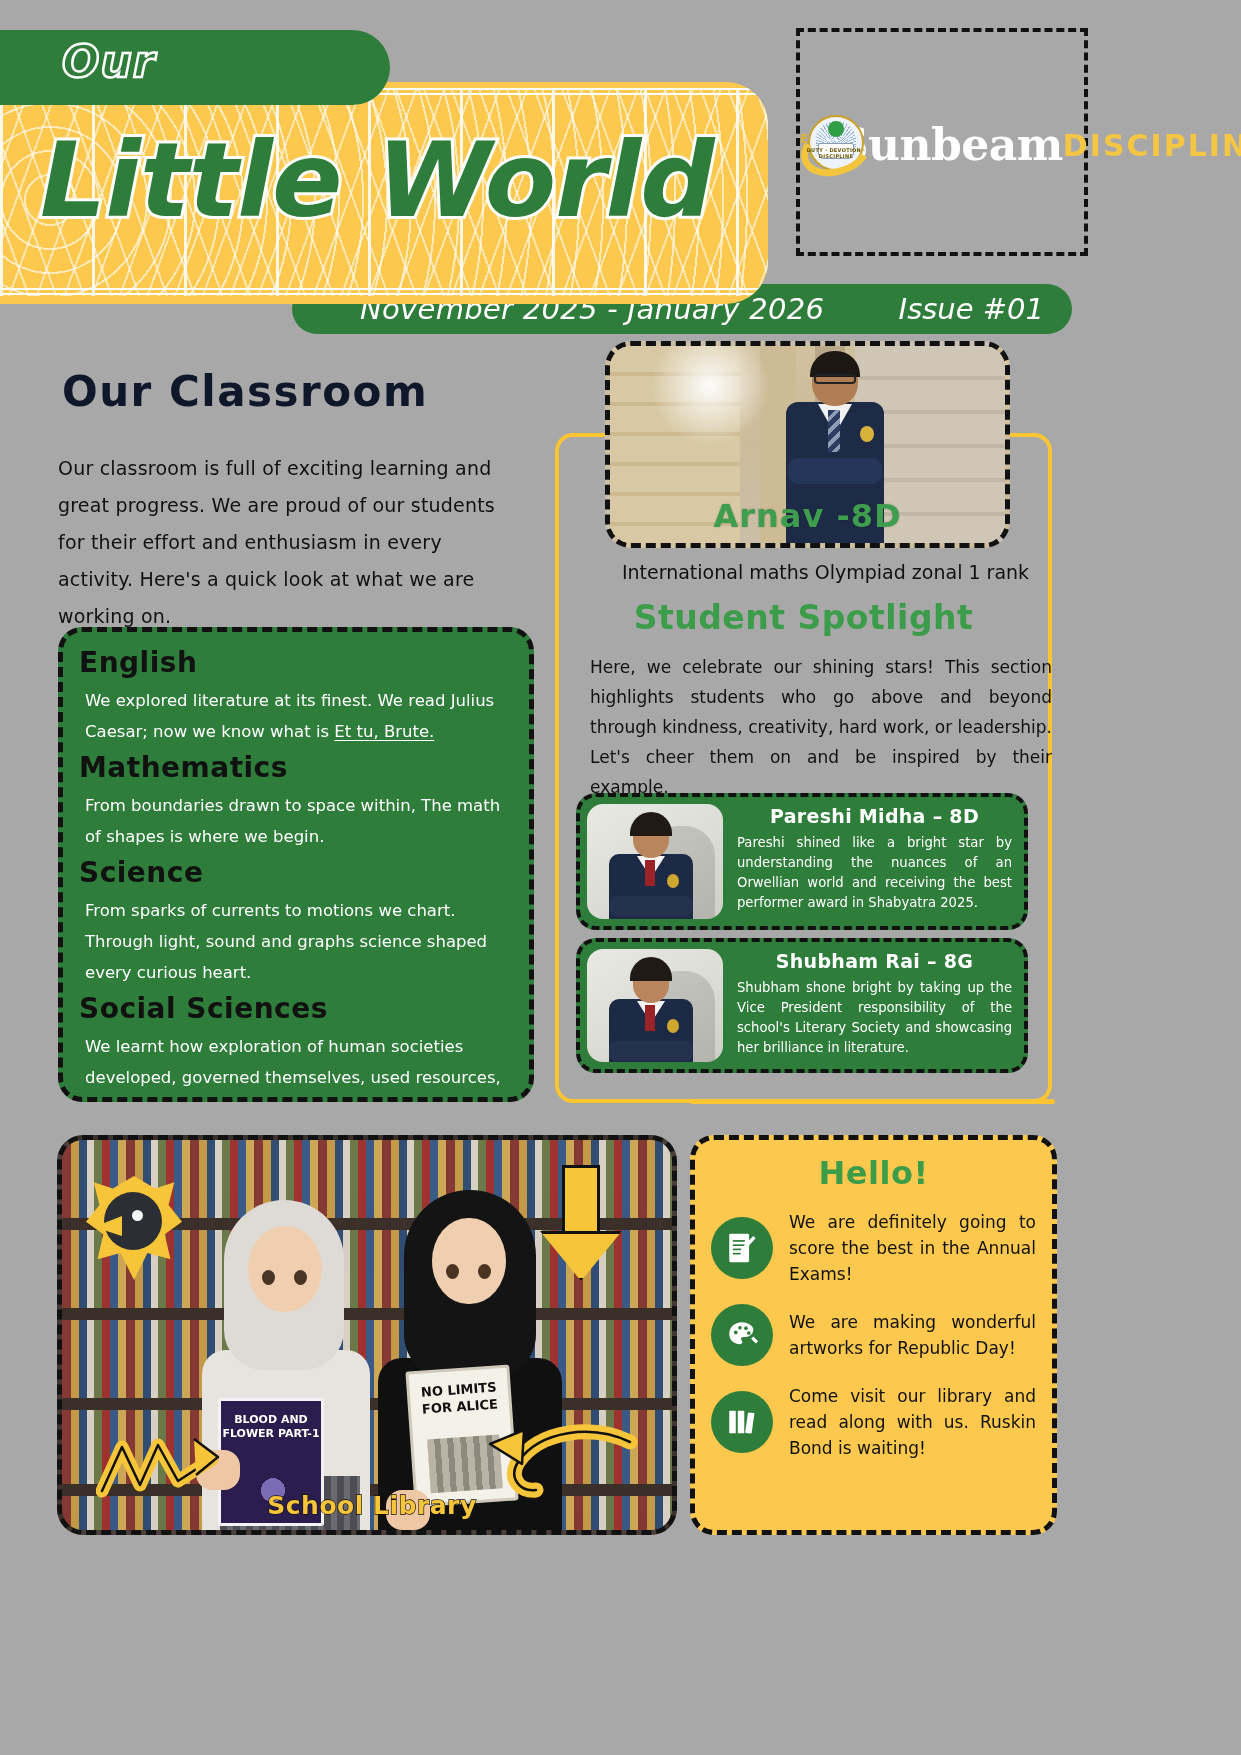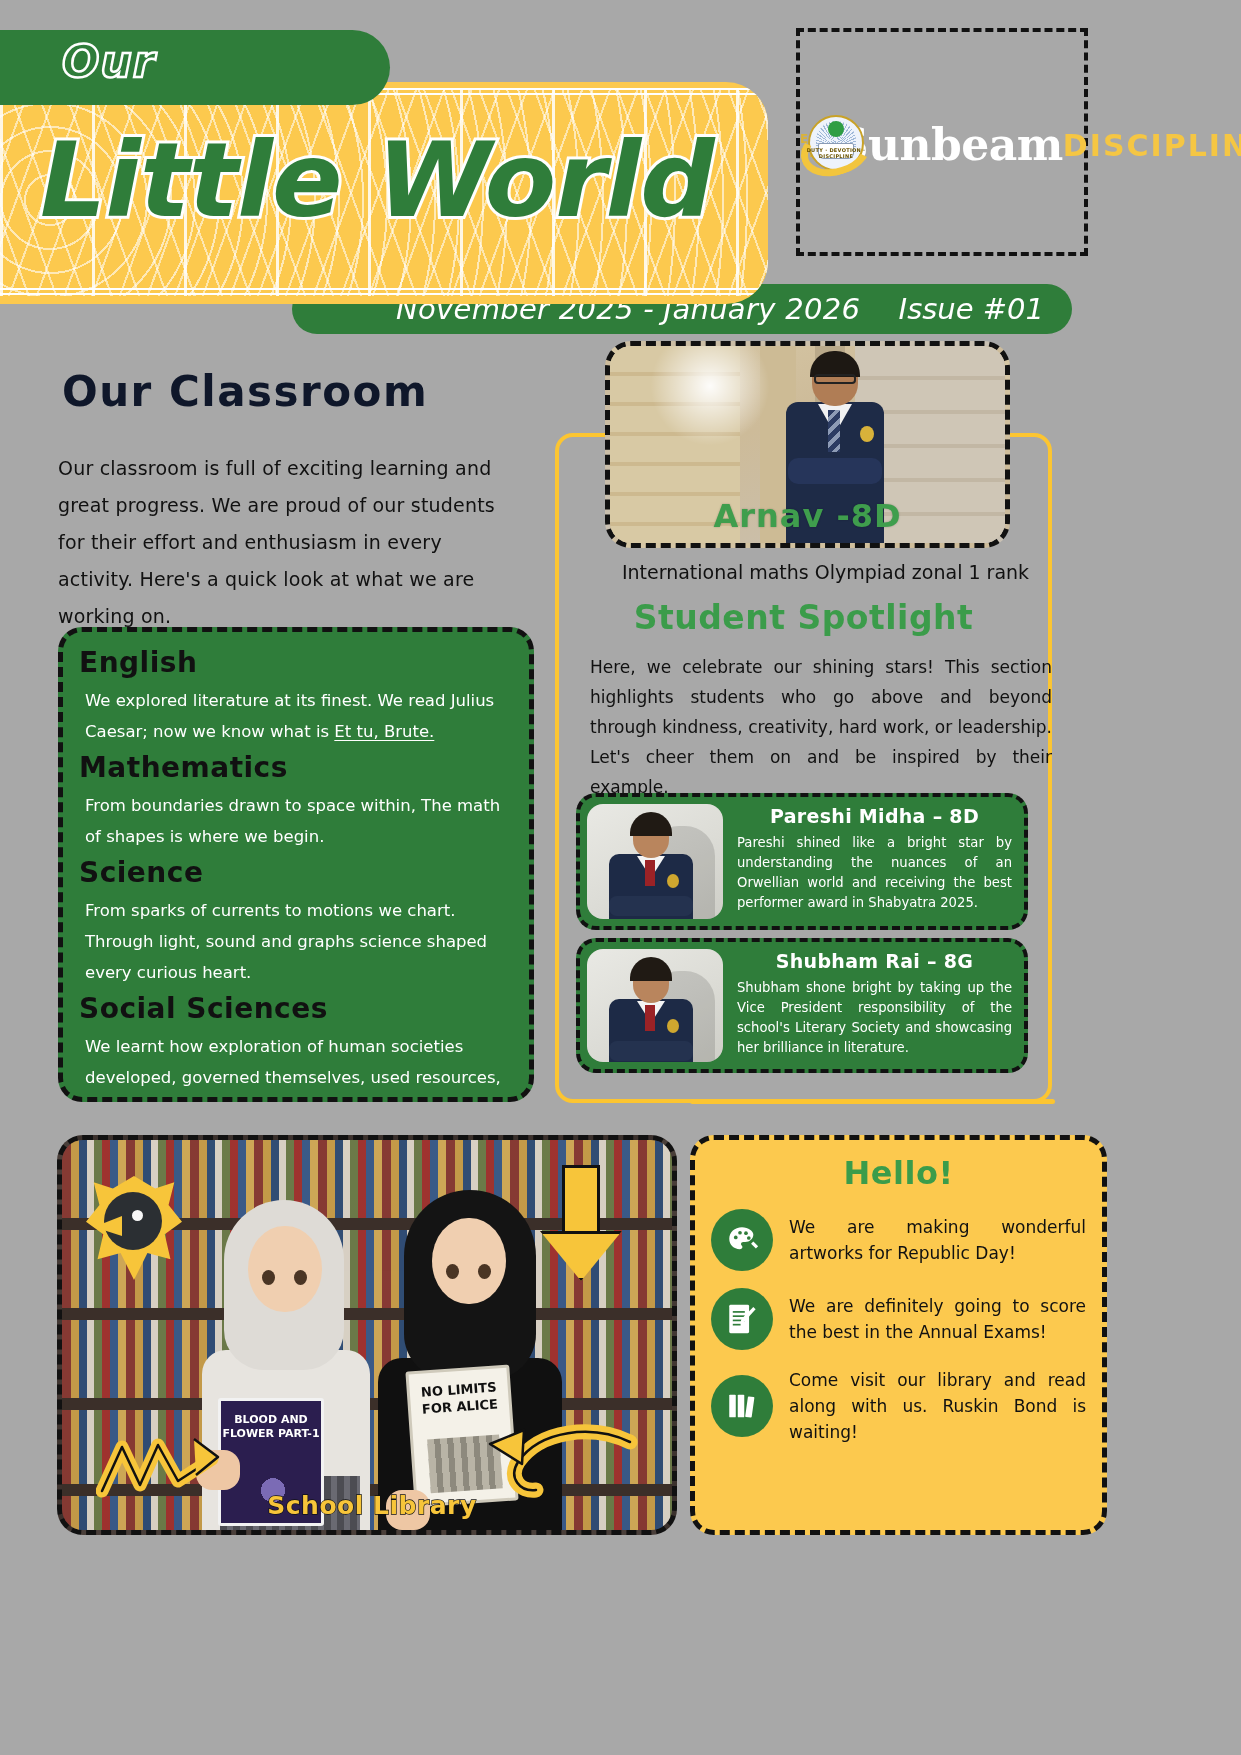--- a/index.html
+++ b/index.html
@@ -76,21 +76,21 @@
   .varanasi { font-size: 20px; color: #ffffff; font-weight: 400; line-height: 1.15; }
 
   
   .date-bar {
     position: absolute; left: 292px; top: 284px; width: 780px; height: 50px;
     background: #2f7d3a; border-radius: 25px;
     display: flex; align-items: center;
   }
   .date-text {
     font-family: "DejaVu Sans", sans-serif; font-size: 29px; font-style: italic;
-    color: #ffffff; margin-left: 104px; letter-spacing: .3px; white-space: nowrap;
+    color: #ffffff; margin-left: 68px; letter-spacing: .3px; white-space: nowrap;
   }
   .issue-text {
     font-family: "DejaVu Sans", sans-serif; font-size: 29px; font-style: italic;
     color: #ffffff; margin-left: auto; margin-right: 28px; white-space: nowrap;
   }
 
   
   .classroom-head {
     position: absolute; left: 62px; top: 367px;
     font-size: 42px; font-weight: 700; color: #0f172a; letter-spacing: 1.5px;
@@ -233,21 +233,21 @@
   .arrow-curve { position:absolute; left:480px; top:1418px; width:160px; height:95px; }
   .arrow-curve svg { width:100%; height:100%; }
   .lib-label {
     position: absolute; left: 57px; top: 1483px; width: 620px; text-align: center;
     font-size: 25px; font-weight: 700; color: #f7c53a; -webkit-text-stroke: 1.3px #111;
     paint-order: stroke fill; letter-spacing: .5px;
   }
 
   
   .hello-box {
-    position: absolute; left: 690px; top: 1135px; width: 417px; height: 400px;
+    position: absolute; left: 690px; top: 1135px; width: 367px; height: 400px;
     background: #fcc94e; border: 5px dashed #111; border-radius: 24px; padding: 14px 16px;
   }
   .hello-title { text-align: center; font-size: 32px; font-weight: 700; color: #3b9c4a; letter-spacing: .5px; }
   .hello-row { display: flex; align-items: center; gap: 16px; margin-top: 17px; }
   .hello-ico {
     flex: 0 0 62px; width: 62px; height: 62px; border-radius: 50%; background: #2f7d3a;
     display: flex; align-items: center; justify-content: center;
   }
   .hello-ico svg { width: 34px; height: 34px; }
   .hello-txt { font-size: 17px; line-height: 26px; color: #111; text-align: justify; }
@@ -429,50 +429,50 @@
     </svg>
   </div>
 
   <div class="yellow-rule"></div>
   <div class="hello-box">
     <div class="hello-title">Hello!</div>
 
     <div class="hello-row">
       <div class="hello-ico">
         <svg viewBox="0 0 24 24" fill="#fff">
-            <path d="M12 3C6.8 3 3 6.6 3 11.2c0 4.3 3.3 7.3 7.4 7.3 1.2 0 1.9-.6 1.9-1.5 0-.5-.2-.8-.5-1.1-.3-.3-.5-.6-.5-1.1 0-.8.7-1.4 1.6-1.4h1.4c3.1 0 5.7-2.3 5.7-5.3C20 5.8 16.5 3 12 3z"></path>
-        <circle cx="7.6" cy="10.2" r="1.3" fill="#2f7d3a"></circle>
-            <circle cx="10.6" cy="6.9" r="1.3" fill="#2f7d3a"></circle>
-        <circle cx="14.8" cy="7.2" r="1.3" fill="#2f7d3a"></circle>
-            <circle cx="16.8" cy="10.6" r="1.3" fill="#2f7d3a"></circle>
-        <path d="M20 13l3.4 3.4-1.6 1.6L18.4 14.6z"></path>
-          </svg>
-      </div>
-      <div class="hello-txt">We are making wonderful artworks for Republic Day!</div>
-    </div>
-
-    <div class="hello-row">
-      <div class="hello-ico">
-        <svg viewBox="0 0 24 24" fill="#fff">
             <rect x="3" y="2" width="14" height="20" rx="1"></rect>
         <g stroke="#2f7d3a" stroke-width="1.2">
               <line x1="5.5" y1="7" x2="14" y2="7"></line>
         <line x1="5.5" y1="10" x2="14" y2="10"></line>
               <line x1="5.5" y1="13" x2="14" y2="13"></line>
         <line x1="5.5" y1="16" x2="11" y2="16"></line>
             </g>
         <path d="M21.6 5.2l-1.6-1.6-8.4 8.4-.8 2.8 2.8-.8z"></path>
           </svg>
       </div>
       <div class="hello-txt">We are definitely going to score the best in the Annual Exams!</div>
     </div>
 
     <div class="hello-row">
       <div class="hello-ico">
         <svg viewBox="0 0 24 24" fill="#fff">
+            <path d="M12 3C6.8 3 3 6.6 3 11.2c0 4.3 3.3 7.3 7.4 7.3 1.2 0 1.9-.6 1.9-1.5 0-.5-.2-.8-.5-1.1-.3-.3-.5-.6-.5-1.1 0-.8.7-1.4 1.6-1.4h1.4c3.1 0 5.7-2.3 5.7-5.3C20 5.8 16.5 3 12 3z"></path>
+        <circle cx="7.6" cy="10.2" r="1.3" fill="#2f7d3a"></circle>
+            <circle cx="10.6" cy="6.9" r="1.3" fill="#2f7d3a"></circle>
+        <circle cx="14.8" cy="7.2" r="1.3" fill="#2f7d3a"></circle>
+            <circle cx="16.8" cy="10.6" r="1.3" fill="#2f7d3a"></circle>
+        <path d="M20 13l3.4 3.4-1.6 1.6L18.4 14.6z"></path>
+          </svg>
+      </div>
+      <div class="hello-txt">We are making wonderful artworks for Republic Day!</div>
+    </div>
+
+    <div class="hello-row">
+      <div class="hello-ico">
+        <svg viewBox="0 0 24 24" fill="#fff">
             <rect x="3" y="4" width="4.6" height="16" rx=".6"></rect>
         <rect x="9" y="4" width="4.6" height="16" rx=".6"></rect>
         <rect x="15.2" y="5.4" width="4.6" height="14.6" rx=".6" transform="rotate(8 17.5 12.7)"></rect>
           </svg>
       </div>
       <div class="hello-txt">Come visit our library and read along with us. Ruskin Bond is waiting!</div>
     </div>
   </div>
 
 </div>

